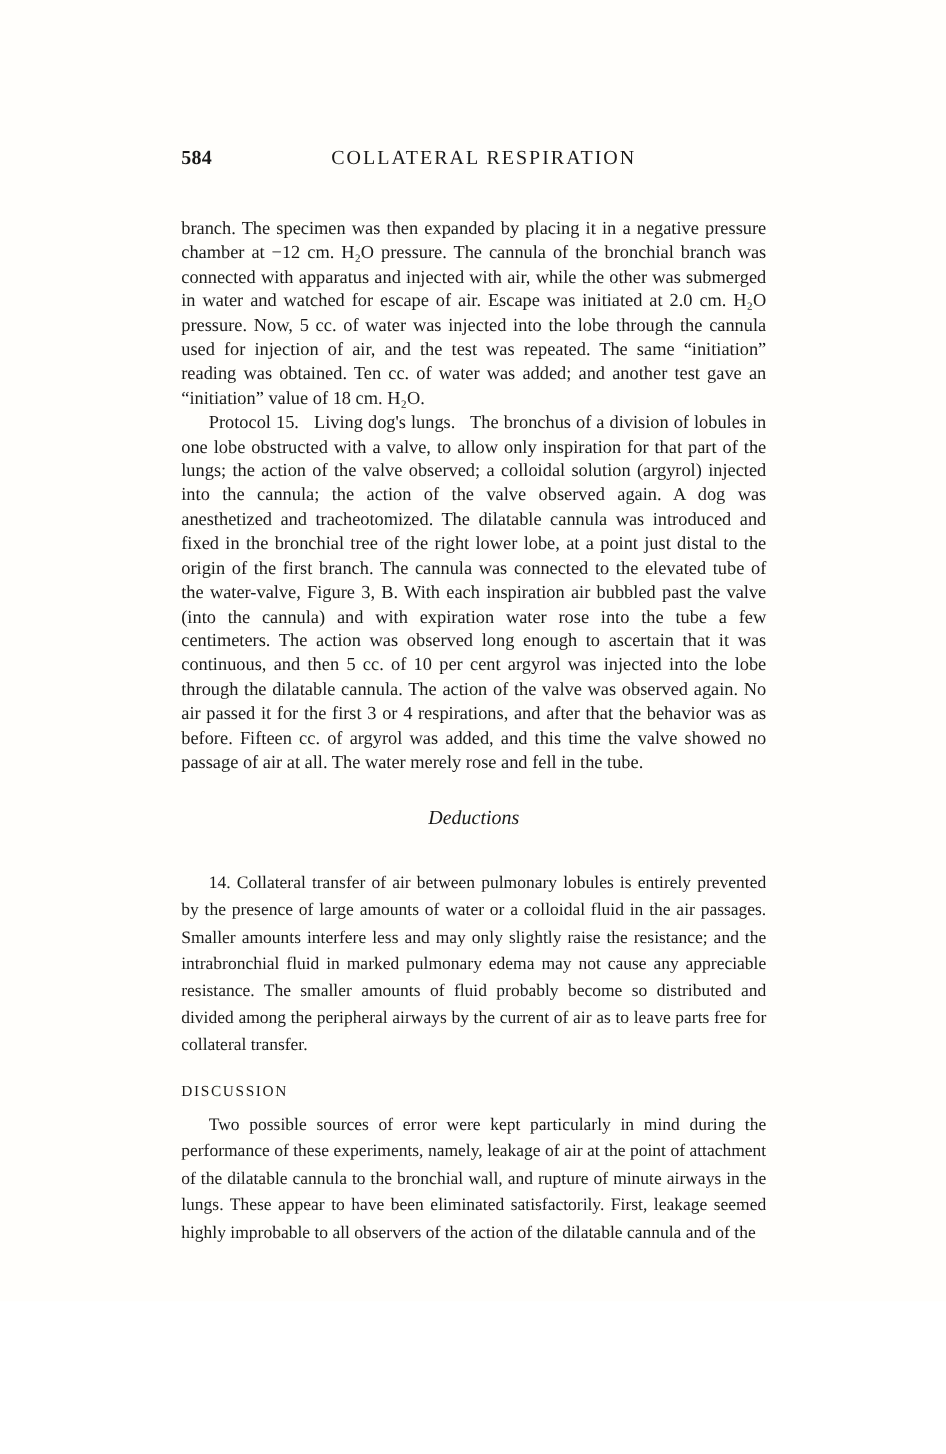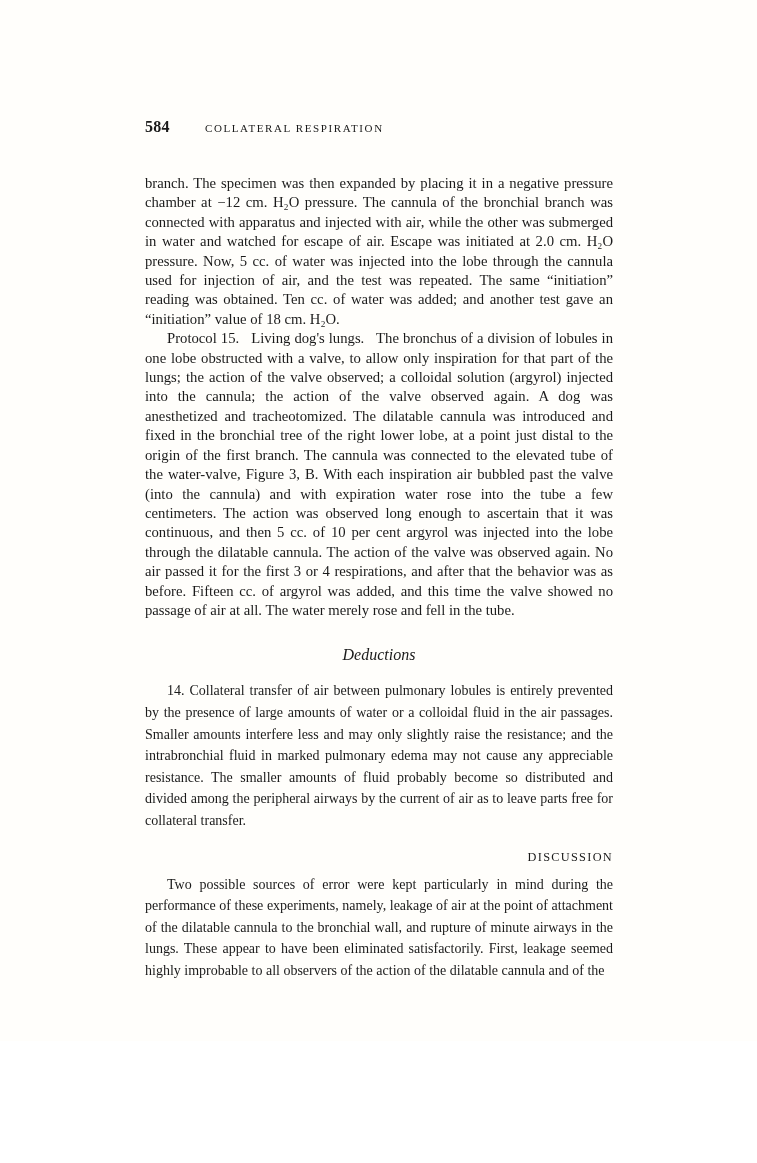--- a/index.html
+++ b/index.html
@@ -30,23 +30,24 @@
     display: flex;
     align-items: baseline;
   }
   .folio {
     font-size: 16px;
     font-weight: bold;
     letter-spacing: 0.2px;
     width: 60px;
   }
   .running-head {
-    font-size: 11px;
+    font-size: 16px;
     letter-spacing: 1.6px;
     flex: 1;
+    text-align: center;
     padding-right: 46px;
   }
   .body-col {
     position: absolute;
     left: 145px;
     top: 163px;
     width: 468px;
   }
   p {
     margin: 0;
@@ -61,24 +62,24 @@
   .protocol {
     text-indent: 22px;
   }
   .protocol i, .ital {
   }
   .section-title {
     text-align: center;
     font-size: 16px;
     font-style: italic;
     margin-top: 26px;
-    margin-bottom: 16px;
+    margin-bottom: 32px;
   }
   .subhead {
-    text-align: right;
+    text-align: left;
     font-size: 12.3px;
     letter-spacing: 1.3px;
     margin-top: 18px;
     margin-bottom: 9px;
   }
   .blk {
     margin-top: 11px;
   }
   .wide {
     font-size: 14px;

